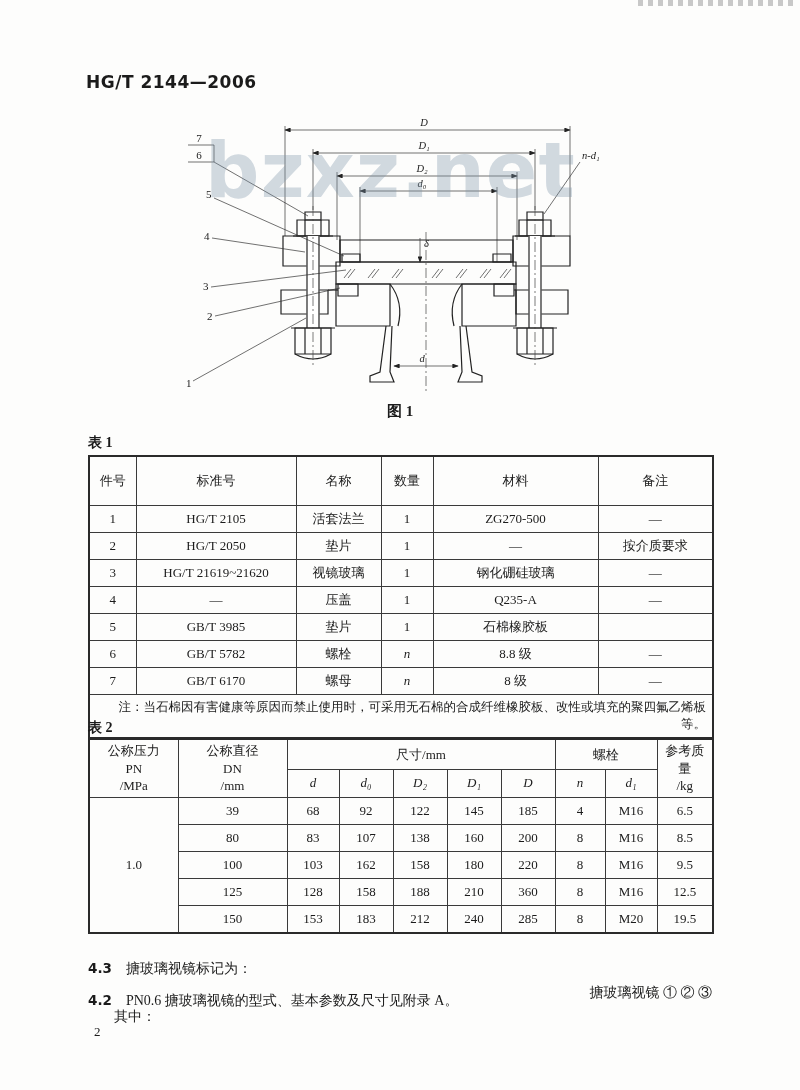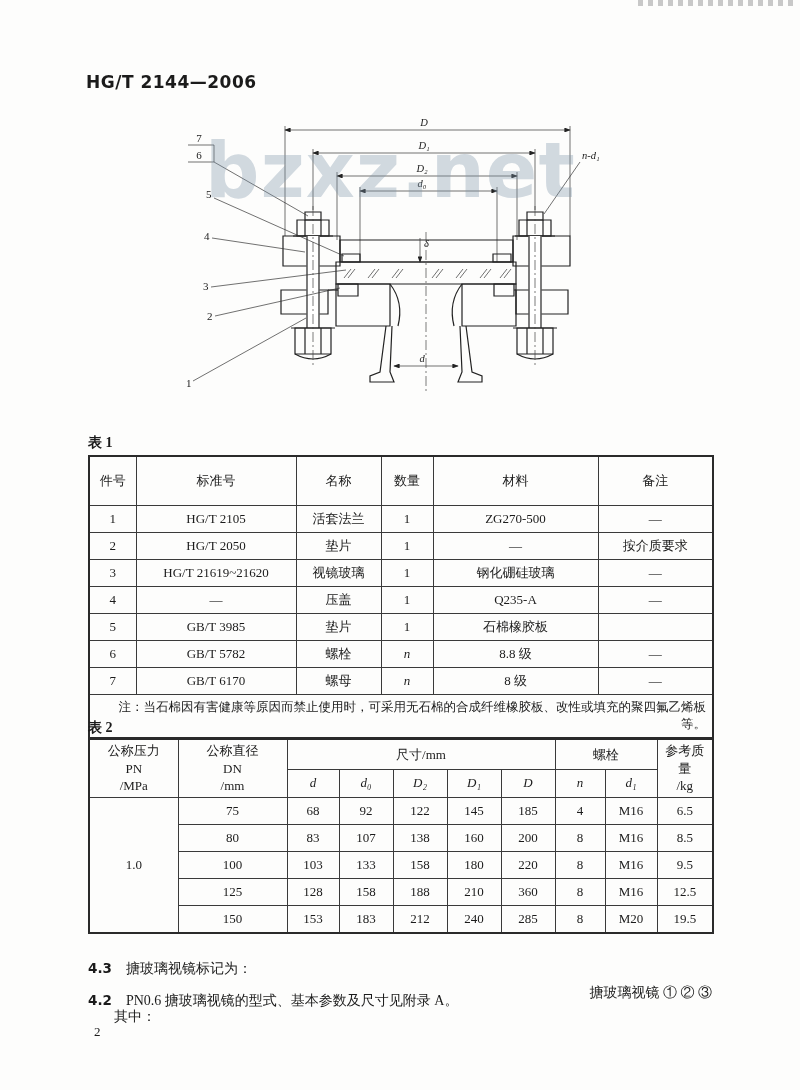--- a/index.html
+++ b/index.html
@@ -174,20 +174,21 @@
     <line class="thin" x1="33" y1="173" x2="168" y2="156"></line>
     <text class="parttxt" x="29" y="206">2</text>
     <line class="thin" x1="37" y1="202" x2="162" y2="174"></line>
     <text class="parttxt" x="8" y="273">1</text>
     <line class="thin" x1="15" y1="267" x2="128" y2="204"></line>
     <text class="dimtxt" x="404" y="45">n-d₁</text>
     <line class="thin" x1="402" y1="48" x2="366" y2="100"></line>
   </svg>
 
   <div class="abs" id="watermark">bzxz.net</div>
+  <div class="abs" id="fig-caption">图 1</div>
 
   <div class="abs tbl-caption" style="top:434px;">表 1</div>
   <table class="abs" id="t1">
     <colgroup>
         <col style="width:47px">
         <col style="width:160px">
         <col style="width:85px">
         <col style="width:52px">
         <col style="width:165px">
         <col style="width:115px">
@@ -300,21 +301,21 @@
         <th class="it">D₂</th>
         <th class="it">D₁</th>
         <th class="it">D</th>
         <th class="it">n</th>
         <th class="it">d₁</th>
       </tr>
     </thead>
     <tbody id="t2-body">
         <tr>
           <td rowspan="5">1.0</td>
-          <td>75</td>
+          <td>39</td>
           <td>68</td>
           <td>92</td>
           <td>122</td>
           <td>145</td>
           <td>185</td>
           <td>4</td>
           <td>M16</td>
           <td>6.5</td>
         </tr>
         <tr>
@@ -324,21 +325,21 @@
           <td>138</td>
           <td>160</td>
           <td>200</td>
           <td>8</td>
           <td>M16</td>
           <td>8.5</td>
         </tr>
         <tr>
           <td>100</td>
           <td>103</td>
-          <td>133</td>
+          <td>162</td>
           <td>158</td>
           <td>180</td>
           <td>220</td>
           <td>8</td>
           <td>M16</td>
           <td>9.5</td>
         </tr>
         <tr>
           <td>125</td>
           <td>128</td>

